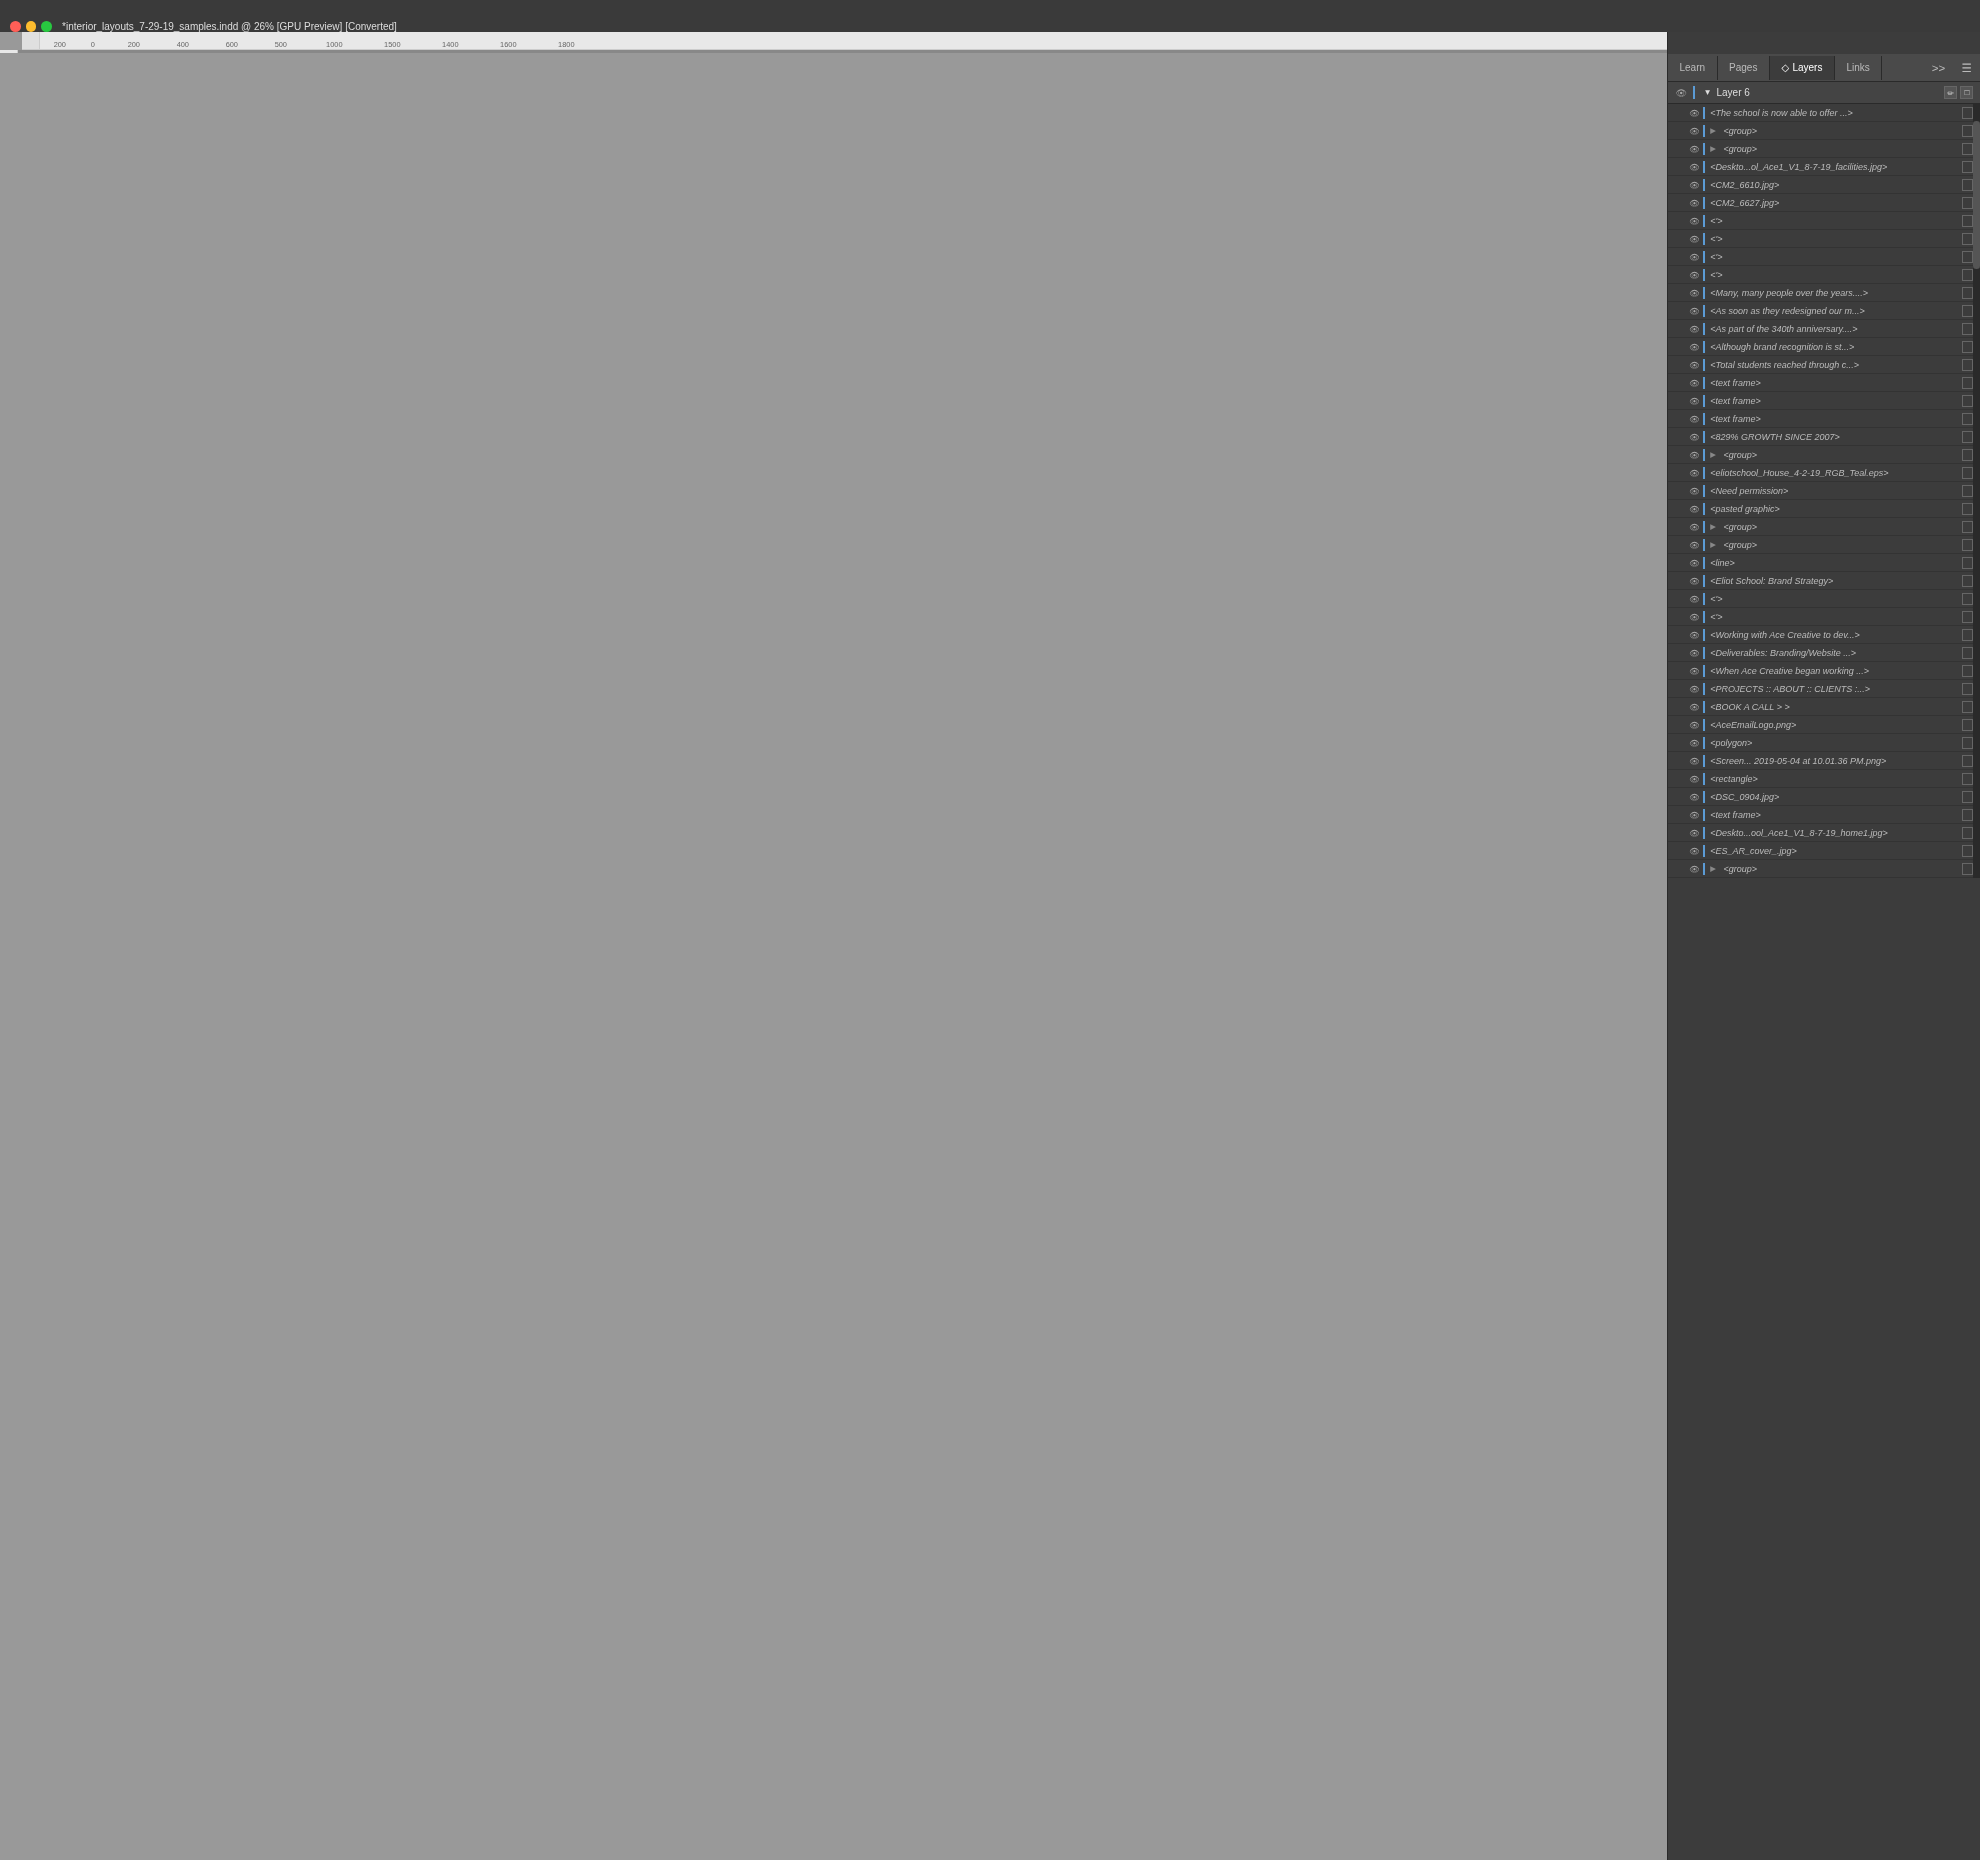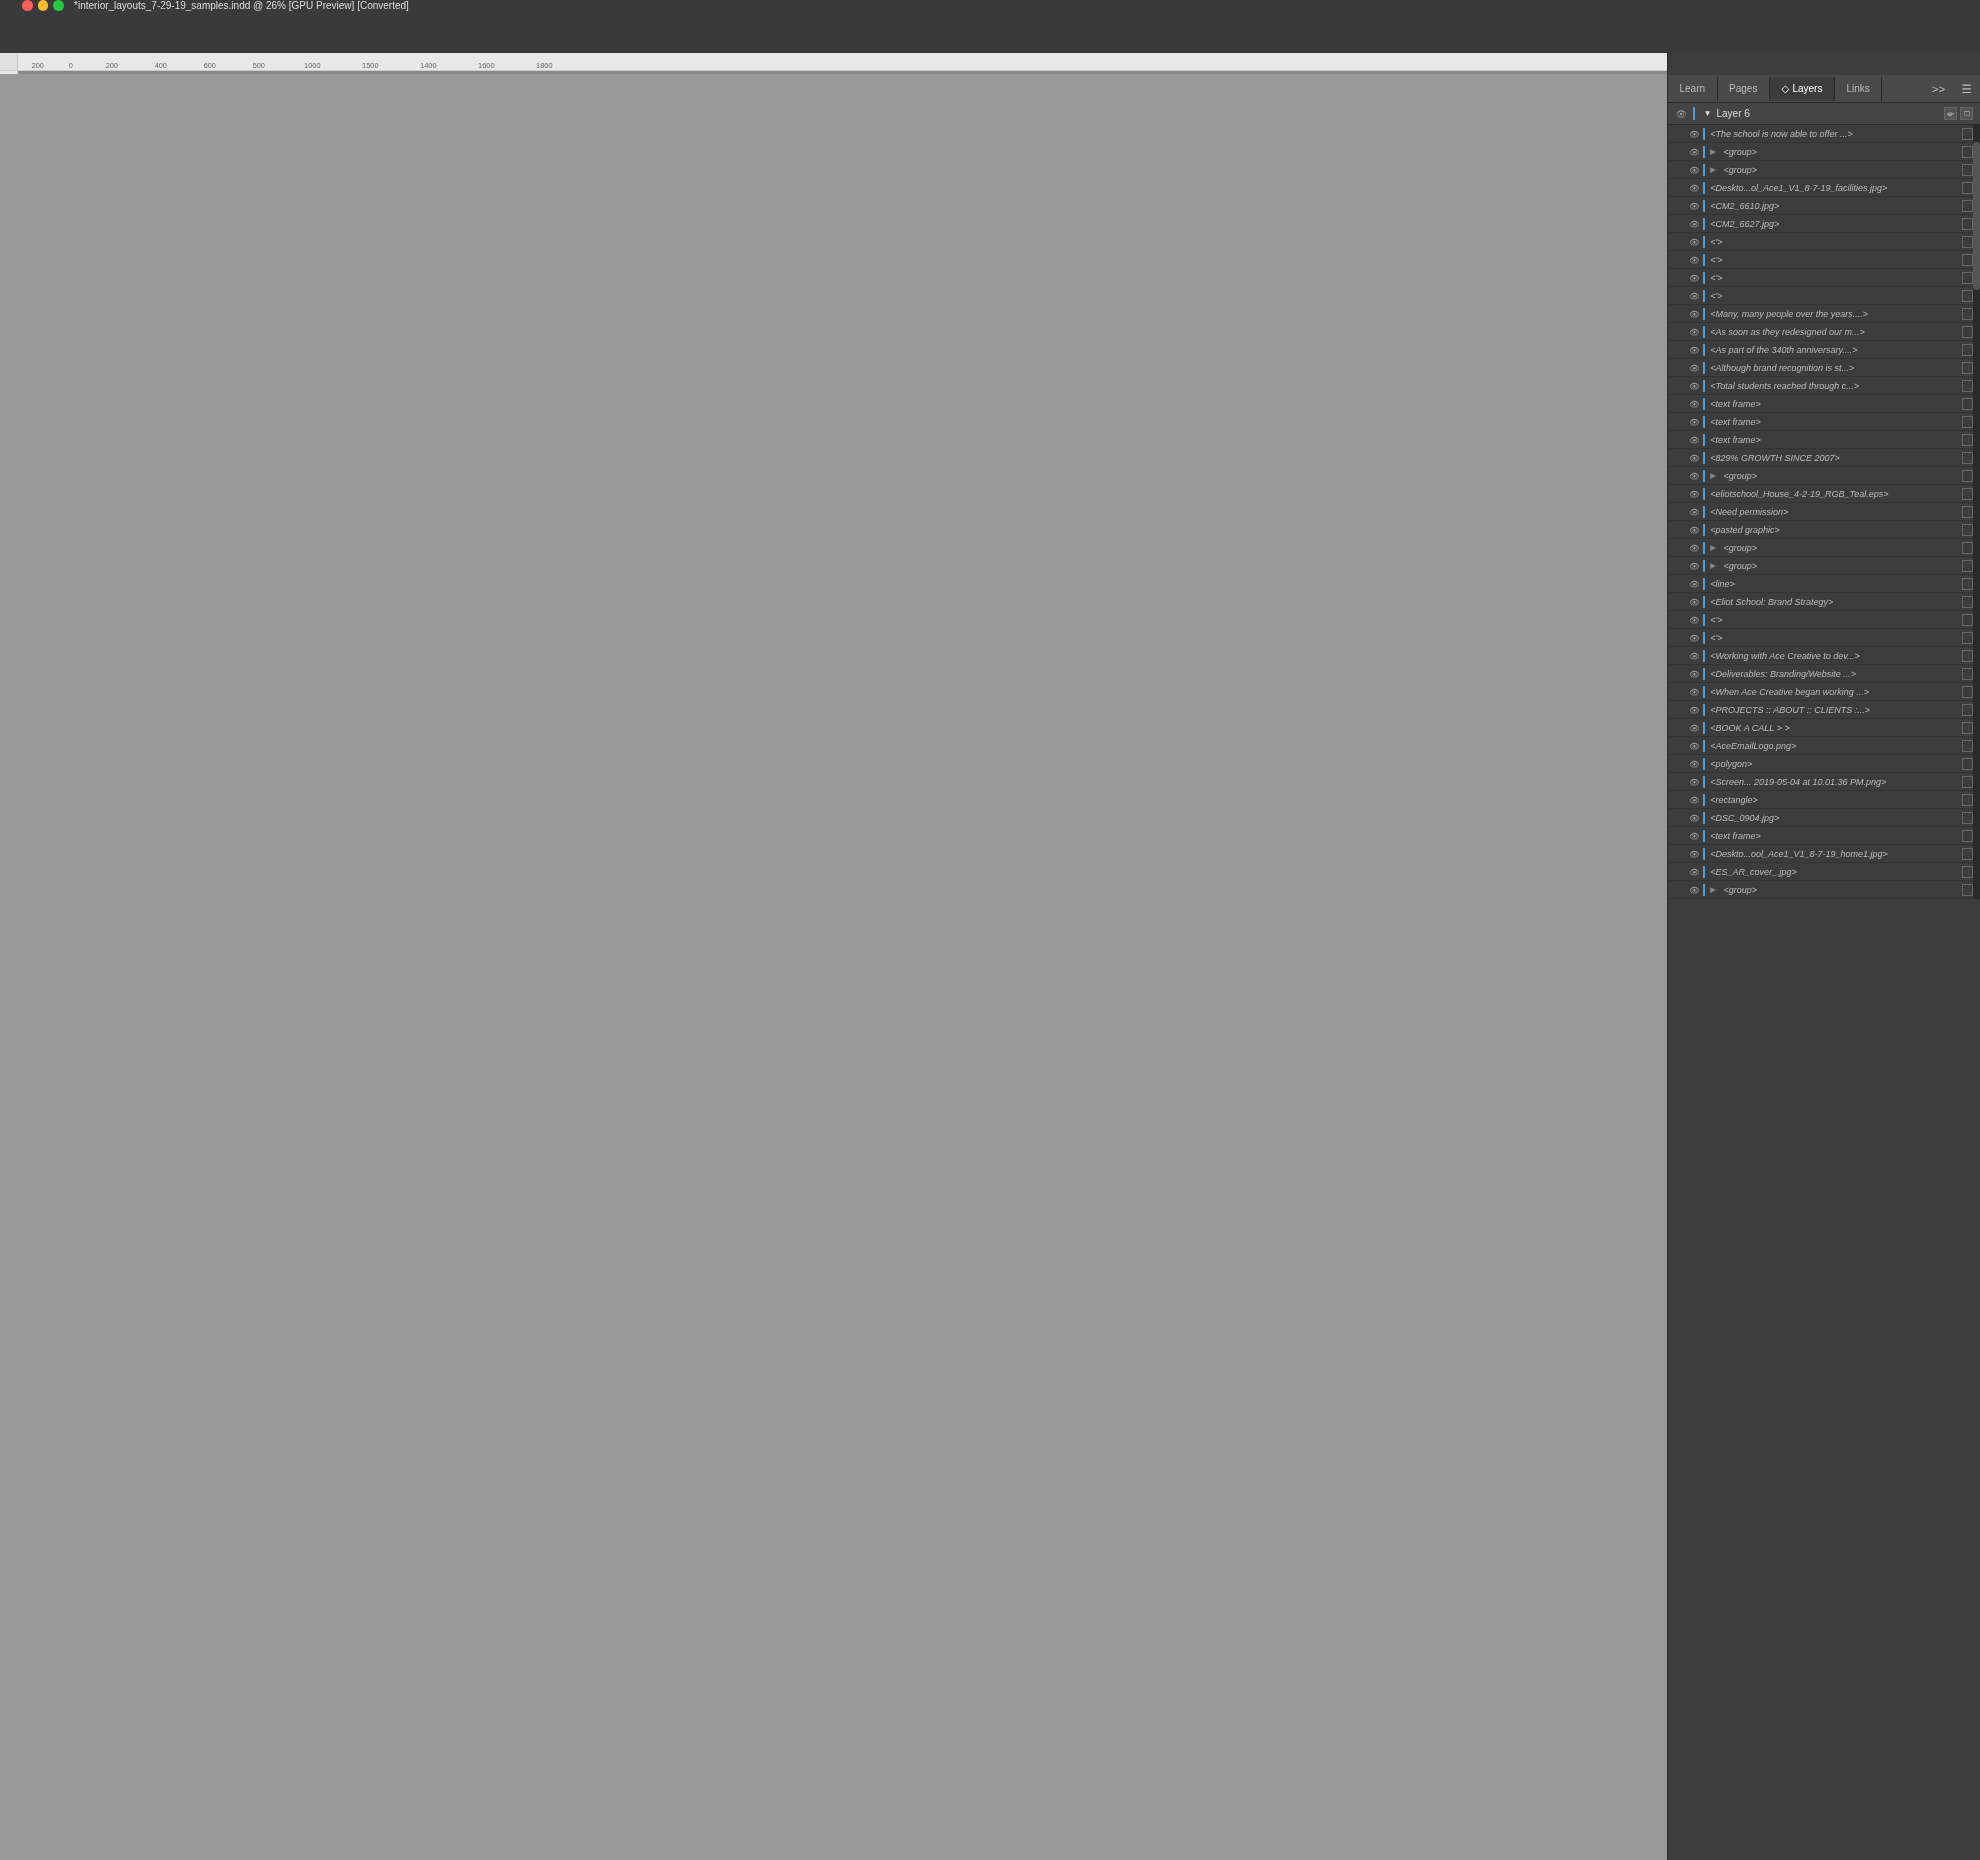--- a/index.html
+++ b/index.html
@@ -9,25 +9,25 @@
       font-size: 10px;
       overflow: hidden;
       width: 1980px;
       height: 1860px;
       display: flex;
       flex-direction: column;
     }
 
     
     .title-bar {
-      height: 53px;
+      height: 32px;
       background: #3a3a3a;
       display: flex;
-      align-items: flex-start;
-      padding: 0 22px;
+      align-items: flex-end;
+      padding: 0 10px;
       color: #ccc;
       font-size: 10.7px;
       flex-shrink: 0;
     }
     .title-bar .traffic-lights {
       display: flex;
       gap: 5px;
       margin-right: 10px;
     }
     .traffic-light {
@@ -59,20 +59,21 @@
 
     
     .ruler-top {
       height: 18px;
       background: #e8e8e8;
       border-bottom: 0.8px solid #ccc;
       display: flex;
       align-items: center;
       position: relative;
       overflow: hidden;
+      margin-left: 22px;
     }
     .ruler-corner {
       width: 18px;
       height: 18px;
       background: #e0e0e0;
       border-right: 0.8px solid #ccc;
       border-bottom: 0.8px solid #ccc;
       flex-shrink: 0;
     }
     .ruler-marks {

